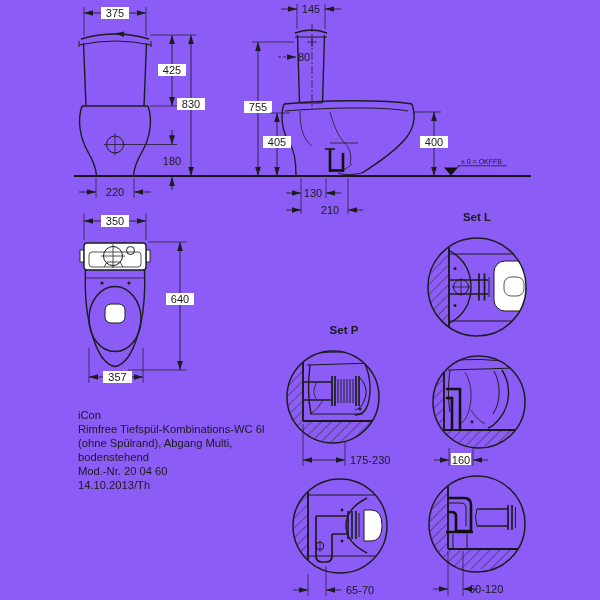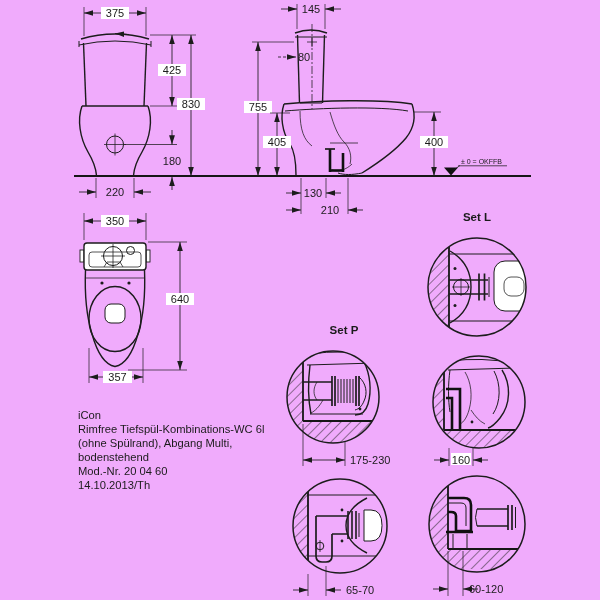--- a/index.html
+++ b/index.html
@@ -1,16 +1,16 @@
 <!DOCTYPE html>
 <html><head>
 <meta charset="utf-8">
 <style>
   html,body{margin:0;padding:0;background:#ffffff;}
-  .stage{position:relative;width:600px;height:600px;background:#f0abfc;overflow:hidden;}
+  .stage{position:relative;width:600px;height:600px;background:#8b5cf6;overflow:hidden;}
   svg{display:block;}
   svg text{font-family:"Liberation Sans","DejaVu Sans",sans-serif;fill:#1b1b1b;font-size:11px;}
   .tm{text-anchor:middle;}
   .tb{font-size:11.5px;font-weight:bold;}
   .ts{font-size:7px;}
   .ti{font-size:11.2px;}
   .ol{fill:none;stroke:#1c1c1c;stroke-width:1.4;}
   .th{fill:none;stroke:#1c1c1c;stroke-width:1;}
   .tn{fill:none;stroke:#1c1c1c;stroke-width:0.75;}
   .dim{fill:none;stroke:#1c1c1c;stroke-width:0.85;}

